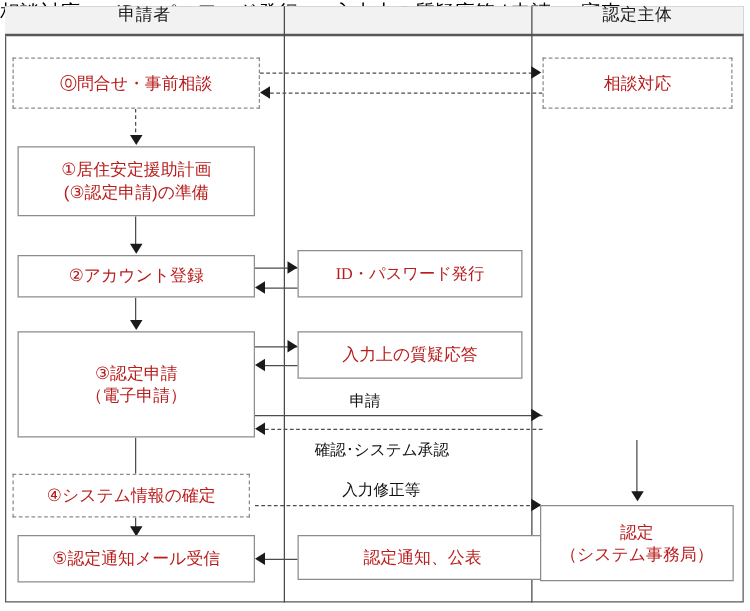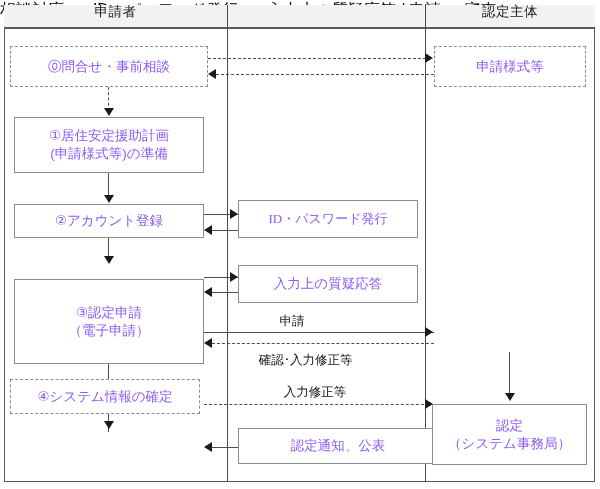--- a/index.html
+++ b/index.html
@@ -49,21 +49,21 @@
 
   
   .node{
     position:absolute;
     box-sizing:border-box;
     display:flex;
     align-items:center;
     justify-content:center;
     text-align:center;
     background:#ffffff;
-    color:#8b5cf6;
+    color:#b91c1c;
     font-size:13.5px;
     line-height:1.32;
     white-space:pre-line;
     z-index:5;
   }
   .node.solid{ border:1.2px solid #8c8c8c; }
   .node.dashed{ border:1.4px dashed #8c8c8c; }
   .node.serif{ font-family:"Liberation Serif","DejaVu Serif",serif; font-size:13px;}
 
   
@@ -105,39 +105,39 @@
 
   
   <div class="lane-divider" style="left:227px;"></div>
   <div class="lane-divider" style="left:425px;"></div>
 
   
     相談対応                     --&gt;
   
   <div class="node dashed" style="left:10px;top:46px;width:198px;height:41px;">⓪問合せ・事前相談</div>
 
-  <div class="node dashed" style="left:434px;top:46px;width:152px;height:41px;">申請様式等</div>
+  <div class="node dashed" style="left:434px;top:46px;width:152px;height:41px;">相談対応</div>
 
   
   <div class="conn line-h dot" style="left:208px;top:58px;width:218px;"></div>
   <div class="arrow right" style="left:425px;top:53px;"></div>
 
   
   <div class="conn line-h dot" style="left:216px;top:74px;width:218px;"></div>
   <div class="arrow left" style="left:208px;top:69px;"></div>
 
   
   <div class="conn line-v dot" style="left:108px;top:87px;height:24px;"></div>
   <div class="arrow down" style="left:104px;top:108px;"></div>
 
   
   
   
   <div class="node solid" style="left:14px;top:117px;width:190px;height:56px;">①居住安定援助計画
-(申請様式等)の準備</div>
+(③認定申請)の準備</div>
 
   
   <div class="conn line-v" style="left:108px;top:173px;height:25px;"></div>
   <div class="arrow down" style="left:104px;top:195px;"></div>
 
   
     ID・パスワード発行             --&gt;
   
   <div class="node solid serif" style="left:238px;top:200px;width:180px;height:38px;">ID・パスワード発行</div>
 
@@ -151,63 +151,64 @@
   <div class="conn line-h" style="left:212px;top:230px;width:27px;"></div>
   <div class="arrow left" style="left:204px;top:225px;"></div>
 
   
   <div class="conn line-v" style="left:108px;top:238px;height:22px;"></div>
   <div class="arrow down" style="left:104px;top:256px;"></div>
 
   
    入力上の質疑応答 / 申請 -&gt; 審査         --&gt;
   
-  <div class="node solid" style="left:14px;top:279px;width:190px;height:85px;">③認定申請
+  <div class="node solid" style="left:14px;top:265px;width:190px;height:85px;">③認定申請
 （電子申請）</div>
 
   <div class="node solid" style="left:238px;top:265px;width:180px;height:38px;">入力上の質疑応答</div>
 
   
   <div class="conn line-h" style="left:204px;top:277px;width:35px;"></div>
   <div class="arrow right" style="left:230px;top:272px;"></div>
 
   
   <div class="conn line-h" style="left:212px;top:292px;width:27px;"></div>
   <div class="arrow left" style="left:204px;top:287px;"></div>
 
   
   <div class="conn line-h" style="left:204px;top:332px;width:230px;"></div>
   <div class="arrow right" style="left:425px;top:327px;"></div>
   <div class="edge-label" style="left:244px;top:313px;width:90px;">申請</div>
 
   
   <div class="conn line-h dot" style="left:212px;top:343px;width:222px;"></div>
   <div class="arrow left" style="left:204px;top:338px;"></div>
-  <div class="edge-label" style="left:240px;top:352px;width:125px;">確認･入力修正等</div>
+  <div class="edge-label" style="left:240px;top:352px;width:125px;">確認･システム承認</div>
 
   
   <div class="conn line-v" style="left:108px;top:350px;height:29px;"></div>
 
   
   
   
   <div class="node dashed" style="left:10px;top:379px;width:190px;height:35px;">④システム情報の確定</div>
 
   
   <div class="conn line-h dot" style="left:204px;top:404px;width:230px;"></div>
   <div class="arrow right" style="left:425px;top:399px;"></div>
-  <div class="edge-label" style="left:268px;top:384px;width:88px;">入力修正等</div>
+  <div class="edge-label" style="left:258px;top:384px;width:88px;">入力修正等</div>
 
   
   <div class="conn line-v" style="left:108px;top:414px;height:18px;"></div>
   <div class="arrow down" style="left:104px;top:421px;"></div>
 
   
   
   
+  <div class="node solid" style="left:14px;top:428px;width:190px;height:38px;">⑤認定通知メール受信</div>
 
   <div class="node solid" style="left:238px;top:428px;width:200px;height:36px;">認定通知、公表</div>
 
   
   <div class="conn line-h" style="left:212px;top:447px;width:27px;"></div>
   <div class="arrow left" style="left:204px;top:442px;"></div>
 
   
   
   

